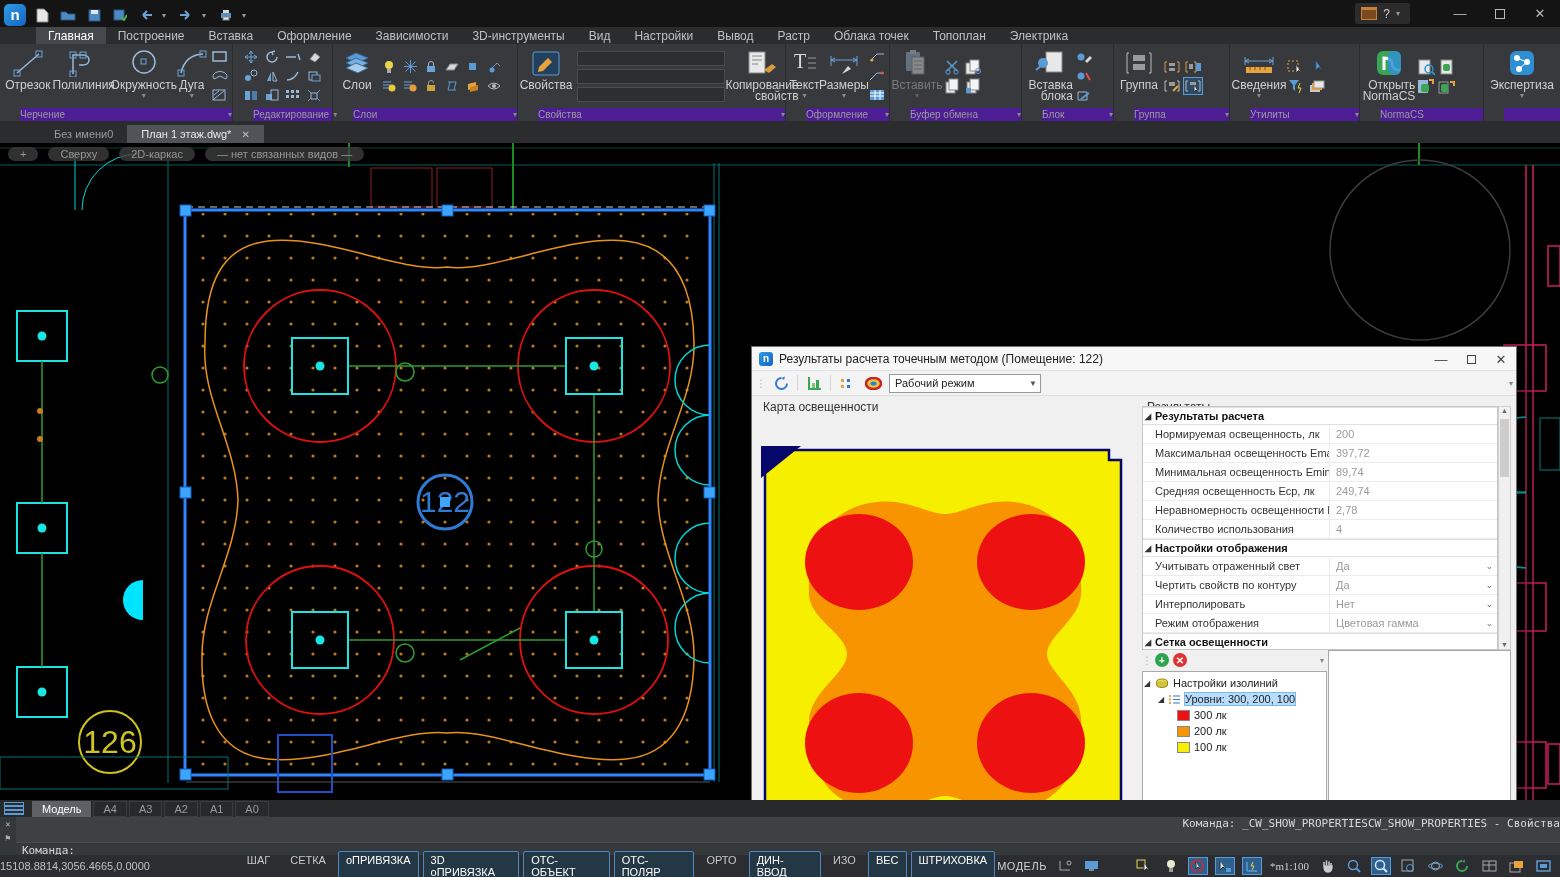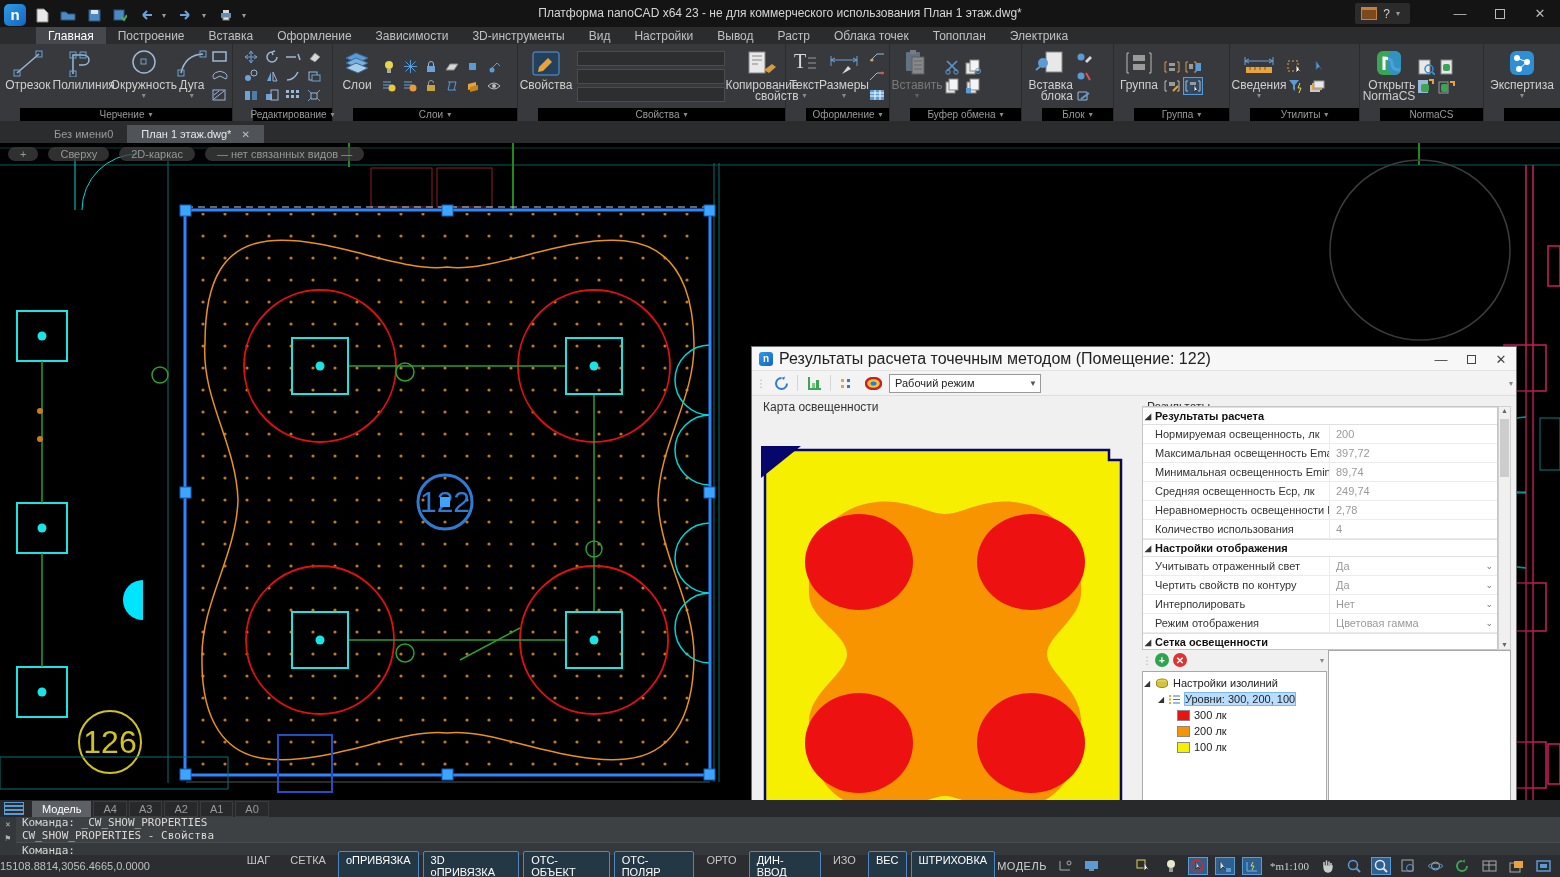--- a/index.html
+++ b/index.html
@@ -29,22 +29,22 @@
   
   #tabrow { left:0; top:27px; width:1560px; height:17px; background:#2a2c2e; display:flex;
     align-items:stretch; padding-left:36px; }
   .rtab { padding:1px 12px 0; font-size:12px; color:#c0c0c0; display:flex; align-items:center; }
   .rtab.active { background:#45484c; color:#fff; }
 
   
   #ribbon { left:0; top:44px; width:1560px; height:77px; background:#37393c; display:flex; }
   .rgroup { display:flex; flex-direction:column; border-right:1px solid #2a2b2d; }
   .rbody { flex:1; display:flex; align-items:center; padding:2px 3px; gap:2px; }
-  .rcap { height:13px; display:flex; align-items:center; justify-content:center; gap:4px;
-    font-size:10px; color:#9b9b9b; background:#000000;margin-left:20px; }
+  .rcap { height:13px; display:flex; align-items:center; justify-content:space-between; gap:4px;
+    font-size:10px; color:#9b9b9b; background:#4c1d95;margin-left:20px; }
   .capArrow { font-size:8px; color:#8a8a8a; }
   .bigbtn { width:58px; height:60px; display:flex; flex-direction:column; align-items:center;
     justify-content:flex-start; border-radius:2px; }
   .bigbtn .bicon { height:34px; display:flex; align-items:center; justify-content:center; }
   .bigbtn .blabel { font-size:12px; color:#cfcfcf; text-align:right; line-height:11px; }
   .bigbtn.disabled .blabel { color:#7a7a7a; }
   .minicol { display:flex; flex-direction:column; justify-content:center; gap:3px; }
   .minirow { display:flex; gap:3px; }
   .mi { width:18px; height:16px; display:flex; align-items:center; justify-content:center; }
   .mi svg { display:block; }
@@ -67,21 +67,21 @@
     padding:1px 12px; }
 
   
   #dialog { left:751px; top:203px; width:766px; height:570px; background:#f0f0f0;
     border:1px solid #6f6f6f; box-shadow:0 10px 28px rgba(0,0,0,.65); z-index:10; }
   #dlg-title { position:absolute; left:0; top:0; right:0; height:24px; background:#f7f7f7;
     display:flex; align-items:center; border-bottom:1px solid #e2e2e2; }
   #dlg-icon { width:14px; height:14px; border-radius:3px; margin:0 6px 0 7px;
     background:linear-gradient(135deg,#2e9be6,#1565c0); color:#fff; font-size:10px;
     display:flex; align-items:center; justify-content:center; font-weight:bold; }
-  #dlg-title-text { font-size:16px; color:#222; }
+  #dlg-title-text { font-size:12px; color:#222; }
   .dlg-ctl { position:absolute; top:2px; width:30px; height:20px; display:flex; align-items:center;
     justify-content:center; color:#444; font-size:13px; }
   #dlg-toolbar { position:absolute; left:0; top:24px; right:0; height:25px; background:#f3f3f3;
     border-bottom:1px solid #ddd; display:flex; align-items:center; gap:6px; padding-left:4px; }
   .grip { color:#b0b0b0; font-size:10px; letter-spacing:-1px; }
   .tsep { width:1px; height:16px; background:#d5d5d5; }
   .ticon { width:20px; height:18px; display:flex; align-items:center; justify-content:center; }
   #mode-combo { width:152px; height:19px; background:#fff; border:1px solid #999;
     font-size:11px; color:#222; display:flex; align-items:center; padding-left:5px;
     justify-content:space-between; }
@@ -129,21 +129,21 @@
   .mtab.active { background:#5d6165; color:#fff; border-color:#5d6165; }
   #mt-icon { width:20px; height:13px; margin-right:6px; border:1px solid #5b9bd5;
     background:repeating-linear-gradient(#2a2c2e 0 2px,#5b9bd5 2px 4px); }
 
   
   #cmd { left:0; top:817px; width:1560px; height:38px; background:#3e4143;
     font-family:"DejaVu Sans Mono", monospace; font-size:11px; color:#d8d8d8; display:flex; }
   #cmd-gutter { width:16px; background:#35383a; display:flex; flex-direction:column;
     align-items:center; padding-top:2px; gap:4px; color:#b0b0b0; font-size:9px; }
   #cmd-lines { flex:1; overflow:hidden; }
-  #cmd-hist { height:25px; overflow:hidden; display:flex; flex-direction:column;
+  #cmd-hist { height:25px; overflow:hidden; display:flex; 
     justify-content:flex-end; padding-left:6px; line-height:13px; }
   #cmd-prompt { border-top:1px solid #4a4d4f; padding:1px 0 0 6px; background:#36393b; height:13px; }
 
   
   #statusbar { left:0; top:855px; width:1560px; height:22px; background:#2b2d30; display:flex;
     align-items:center; font-size:11px; color:#c7c7c7; }
   #coords { width:238px; color:#c0c0c0; }
   .chip { padding:2px 7px; margin:0 2px; border-radius:2px; border:1px solid transparent; }
   .chip.on { border-color:#4f87c4; background:#243745; color:#fff; }
   #sb-right { margin-left:auto; display:flex; align-items:center; gap:9px; padding-right:8px; }
@@ -194,21 +194,20 @@
     <span class="qcaret">▾</span>
     <span class="qbtn">
       <svg width="14" height="12">
           <rect x="2" y="4" width="10" height="5" fill="#5b8fc0"></rect>
           <rect x="4" y="1" width="6" height="3" fill="#d8d8d8"></rect>
           <rect x="4" y="8" width="6" height="3" fill="#e8e8e8" stroke="#888"></rect>
         </svg>
       </span>
     <span class="qcaret">▾</span>
   </div>
-  <div id="wintitle">Платформа nanoCAD x64 23 - не для коммерческого использования План 1 этаж.dwg*</div>
   <div id="helpbox">
     <span id="toolbox-icon"></span>
     <span style="color:#cfcfcf;font-size:12px;">?</span>
     <span class="qcaret">▾</span>
   </div>
   <div class="winctl" style="right:80px;">—</div>
   <div class="winctl" style="right:40px;">
     <span style="display:inline-block;width:10px;height:10px;border:1px solid #b8b8b8;"></span>
     </div>
   <div class="winctl" style="right:0;">✕</div>

